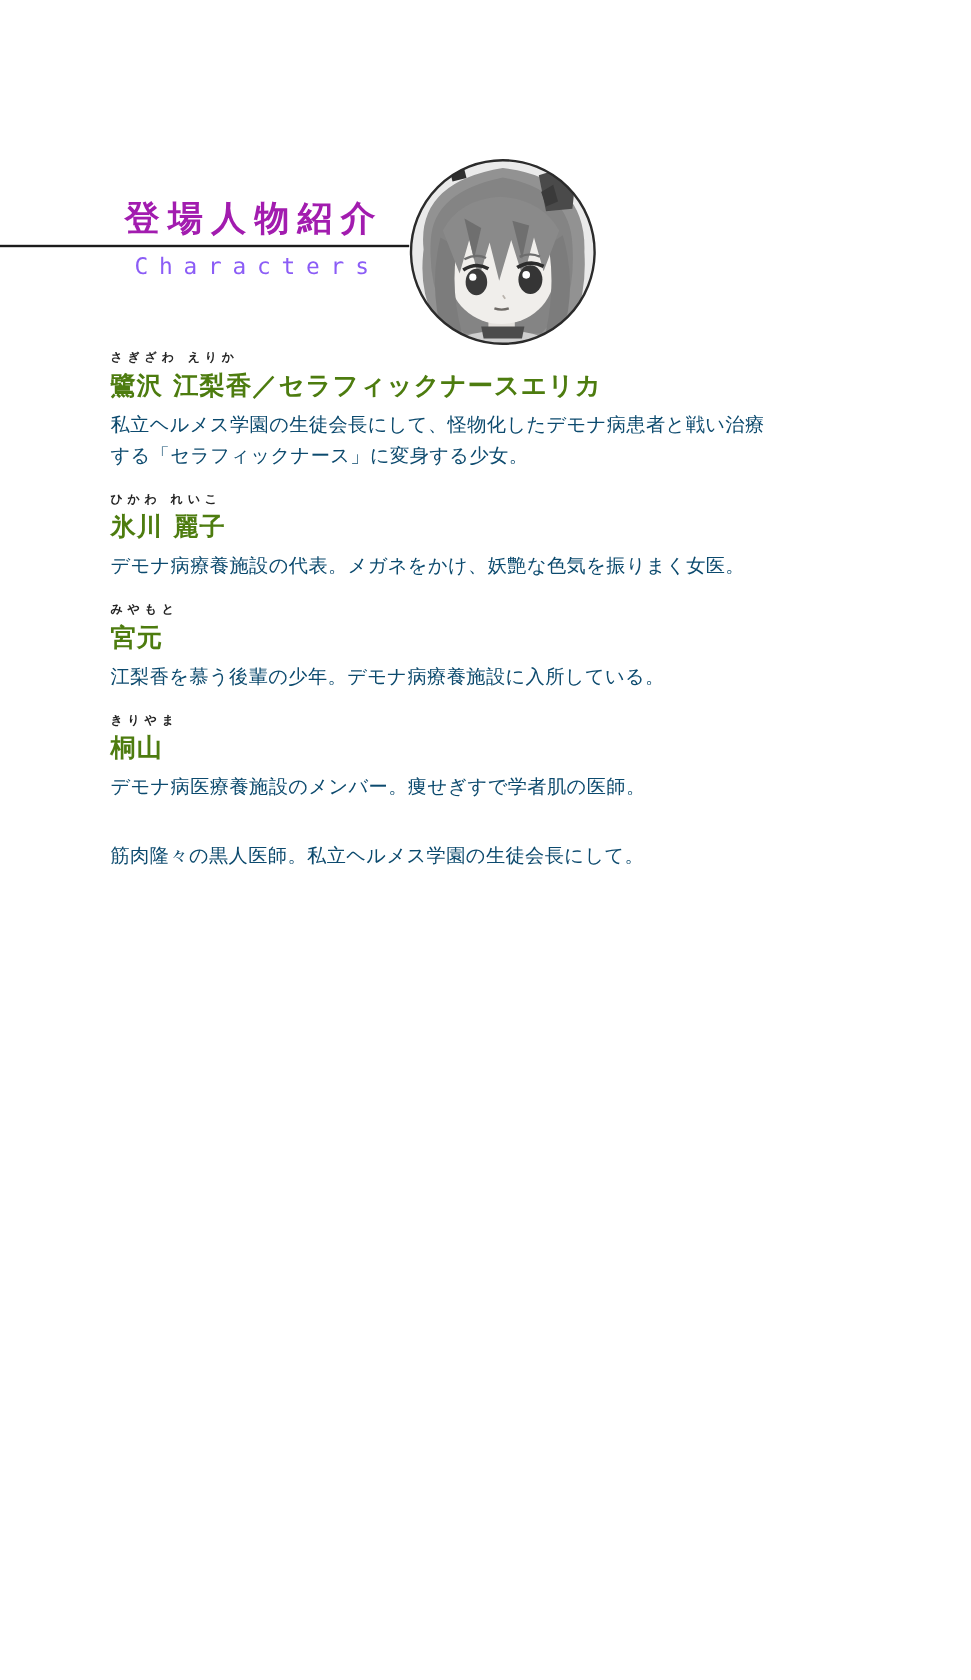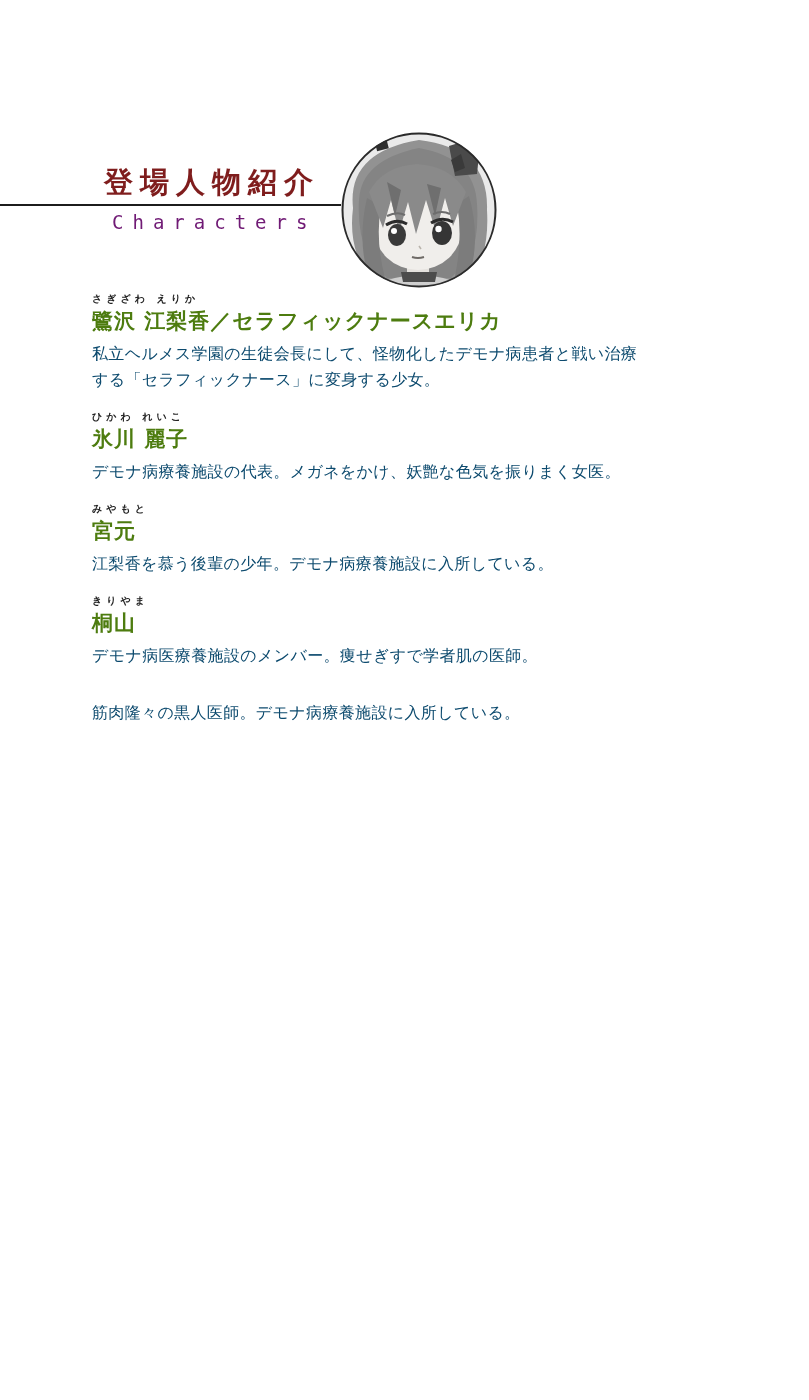--- a/index.html
+++ b/index.html
@@ -11,32 +11,32 @@
     color: #1f1f1f;
     overflow: hidden;
   }
   .page { position: absolute; inset: 0; background: #ffffff; }
 
   
   .title-block { position: absolute; left: 104px; top: 163px; }
   .page-title {
     font-family: Liberation Sans, sans-serif;
     font-size: 29px; font-weight: 700;
-    letter-spacing: 7px; color: #7f1d1d;
+    letter-spacing: 7px; color: #a21caf;
     white-space: nowrap;
   }
   .title-rule {
     position: absolute; left: 0; top: 204px;
     width: 341px; height: 2px; background: #1c1c1c;
   }
   .page-subtitle {
     position: absolute; left: 112px; top: 211px;
     font-family: "DejaVu Sans Mono", "Liberation Mono", monospace;
     font-size: 19px; font-weight: 400;
-    letter-spacing: 9px; color: #701a75;
+    letter-spacing: 9px; color: #8b5cf6;
     white-space: nowrap;
   }
 
   
   .portrait {
     position: absolute; left: 339px; top: 130px;
     width: 160px; height: 160px;
   }
   .portrait svg { display: block; width: 100%; height: 100%; }
 
@@ -147,17 +147,17 @@
   </section>
 
   <section class="char-entry">
     <div class="char-furigana">きりやま</div>
     <h2 class="char-name">桐山</h2>
     <p class="char-desc">デモナ病医療養施設のメンバー。痩せぎすで学者肌の医師。</p>
   </section>
 
   <section class="char-entry">
     <div class="char-furigana">&nbsp;</div>
-    <p class="char-desc">筋肉隆々の黒人医師。デモナ病療養施設に入所している。</p>
+    <p class="char-desc">筋肉隆々の黒人医師。私立ヘルメス学園の生徒会長にして。</p>
   </section>
 </div>
 
 </div>
 
 </body></html>

